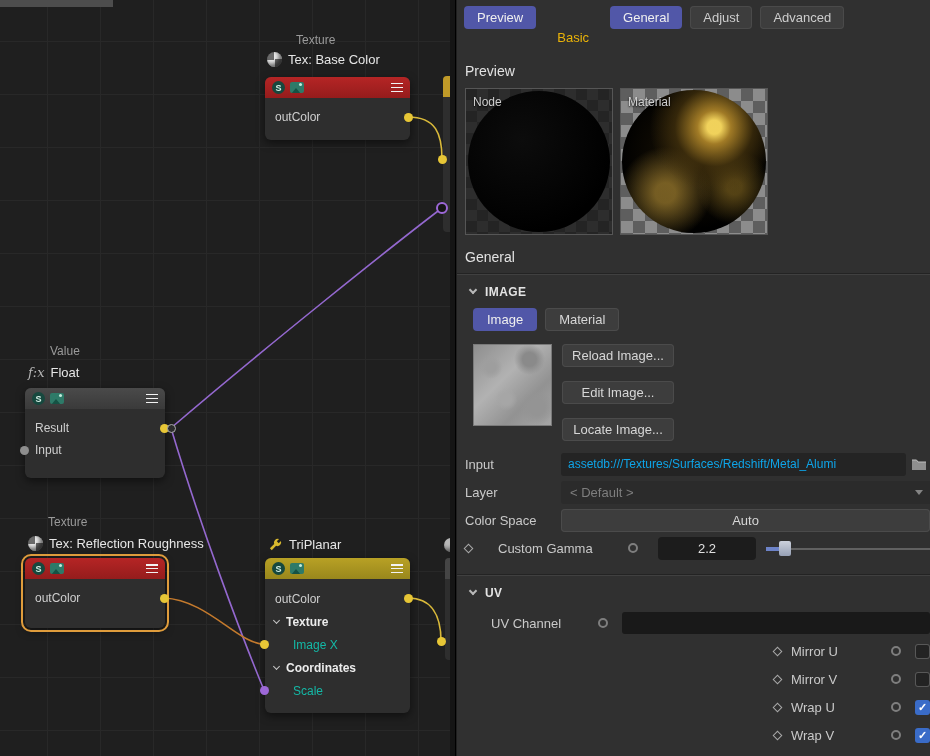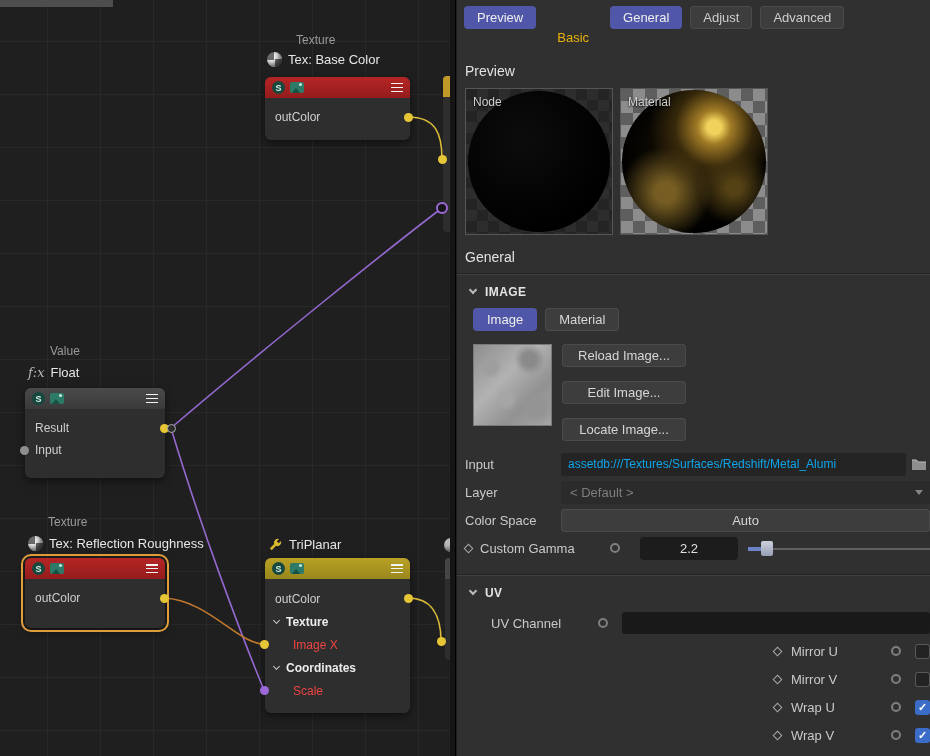--- a/index.html
+++ b/index.html
@@ -30,21 +30,21 @@
   .icon-img { width:14px; height:11px; border-radius:2px; background:#2e7a68; position:relative; overflow:hidden; flex:none; }
   .icon-img::before { content:""; position:absolute; right:2px; top:1px; width:3px; height:3px; border-radius:50%; background:#c4ecdd; }
   .icon-img::after  { content:""; position:absolute; left:1px; bottom:-1px; width:0; height:0;
                       border-left:5px solid transparent; border-right:5px solid transparent; border-bottom:6px solid #155244; }
   .icon-menu { margin-left:auto; width:12px; height:9px; flex:none;
                background:repeating-linear-gradient(to bottom,#f2f2f2 0 1.5px, transparent 1.5px 3.8px); }
 
   .nrow { height:22px; display:flex; align-items:center; font-size:12px; color:#cfcfcf; padding:0 10px; }
   .nrow.r { }
   .nrow.grp { color:#ececec; font-weight:bold; gap:7px; padding-left:9px; }
-  .nrow.child { color:#ef4444; padding-left:28px; }
+  .nrow.child { color:#14b8a6; padding-left:28px; }
   .node-tri .nrow { height:23px; }
   .chev-s { width:5px; height:5px; border-left:1.5px solid #c6c6c6; border-bottom:1.5px solid #c6c6c6;
             transform:rotate(-45deg); margin-top:-2px; flex:none; }
 
   .tex-ball { width:15px; height:15px; border-radius:50%; flex:none;
     background:conic-gradient(#ededed 0 25%, #6b6b6b 0 50%, #ededed 0 75%, #6b6b6b 0);
     box-shadow:inset -3px -3px 4px rgba(0,0,0,.55); }
   .fx { font-family:"DejaVu Serif", serif; font-style:italic; color:#b5b5b5; font-size:13px; }
 
   .port { position:absolute; width:9px; height:9px; border-radius:50%; z-index:6; }
@@ -102,37 +102,37 @@
 
   .img-row { display:flex; margin:13px 0 0 16px; gap:10px; }
   .tex-thumb { width:79px; height:82px; border:1px solid #7a7a7a; flex:none;
     background:
       radial-gradient(circle at 22% 28%, #9e9e9e 0 6%, rgba(0,0,0,0) 14%),
       radial-gradient(circle at 72% 18%, #8a8a8a 0 8%, rgba(0,0,0,0) 18%),
       radial-gradient(circle at 42% 68%, #a6a6a6 0 7%, rgba(0,0,0,0) 16%),
       radial-gradient(circle at 82% 78%, #949494 0 9%, rgba(0,0,0,0) 20%),
       linear-gradient(135deg,#8e8e8e,#b2b2b2 40%,#929292 70%,#a6a6a6); }
   .btn-col { display:flex; flex-direction:column; gap:14px; }
-  .btn-col .btn { width:124px; }
+  .btn-col .btn { width:112px; }
 
   .prow { display:flex; align-items:center; height:28px; padding-left:8px; font-size:13px; color:#c9c9c9; }
   .prow.first { margin-top:9px; }
   .plabel { width:96px; flex:none; }
   .pfield { flex:1; height:23px; background:#242424; border-radius:3px; font-size:12px; color:#0ea5e9;
             line-height:23px; padding:0 7px; white-space:nowrap; overflow:hidden; }
   .folder-btn { flex:none; margin:0 3px 0 5px; display:flex; align-items:center; }
   .dropdown { flex:1; height:23px; background:#2b2b2b; border-radius:3px 0 0 3px; color:#7e7e7e;
               font-size:13px; line-height:23px; padding:0 9px; position:relative; }
   .dd-arrow { position:absolute; right:7px; top:9px; border-left:4px solid transparent;
               border-right:4px solid transparent; border-top:5px solid #848484; }
   .auto-btn { flex:1; margin-right:0; border-radius:4px; }
 
   .diamond { width:7px; height:7px; border:1.5px solid #a8a8a8; transform:rotate(45deg); flex:none; }
   .circle  { width:10px; height:10px; border:2px solid #7e7e7e; border-radius:50%; flex:none; }
-  .glabel { width:130px; margin-left:8px; flex:none; }
+  .glabel { width:130px; margin-left:26px; flex:none; }
   .gamma-field { width:98px; height:23px; background:#1c1c1c; border-radius:4px; text-align:center;
                  line-height:23px; font-size:13px; color:#e0e0e0; margin-left:20px; flex:none; }
   .slider { flex:1; position:relative; height:23px; margin-left:10px; }
   .slider .track { position:absolute; left:0; right:0; top:11px; height:2px; background:#616161; }
   .slider .fill  { position:absolute; left:0; width:16px; top:10px; height:4px; background:#6d83c8; }
   .slider .handle{ position:absolute; left:13px; top:4px; width:12px; height:15px;
                    background:linear-gradient(#ccd1dc,#96a0b5); border-radius:2px; }
 
   .urow { display:flex; align-items:center; height:28px; padding-left:22px; font-size:13px; color:#c9c9c9;justify-content:flex-end; }
   .urow.chanrow { padding-left:34px; }

